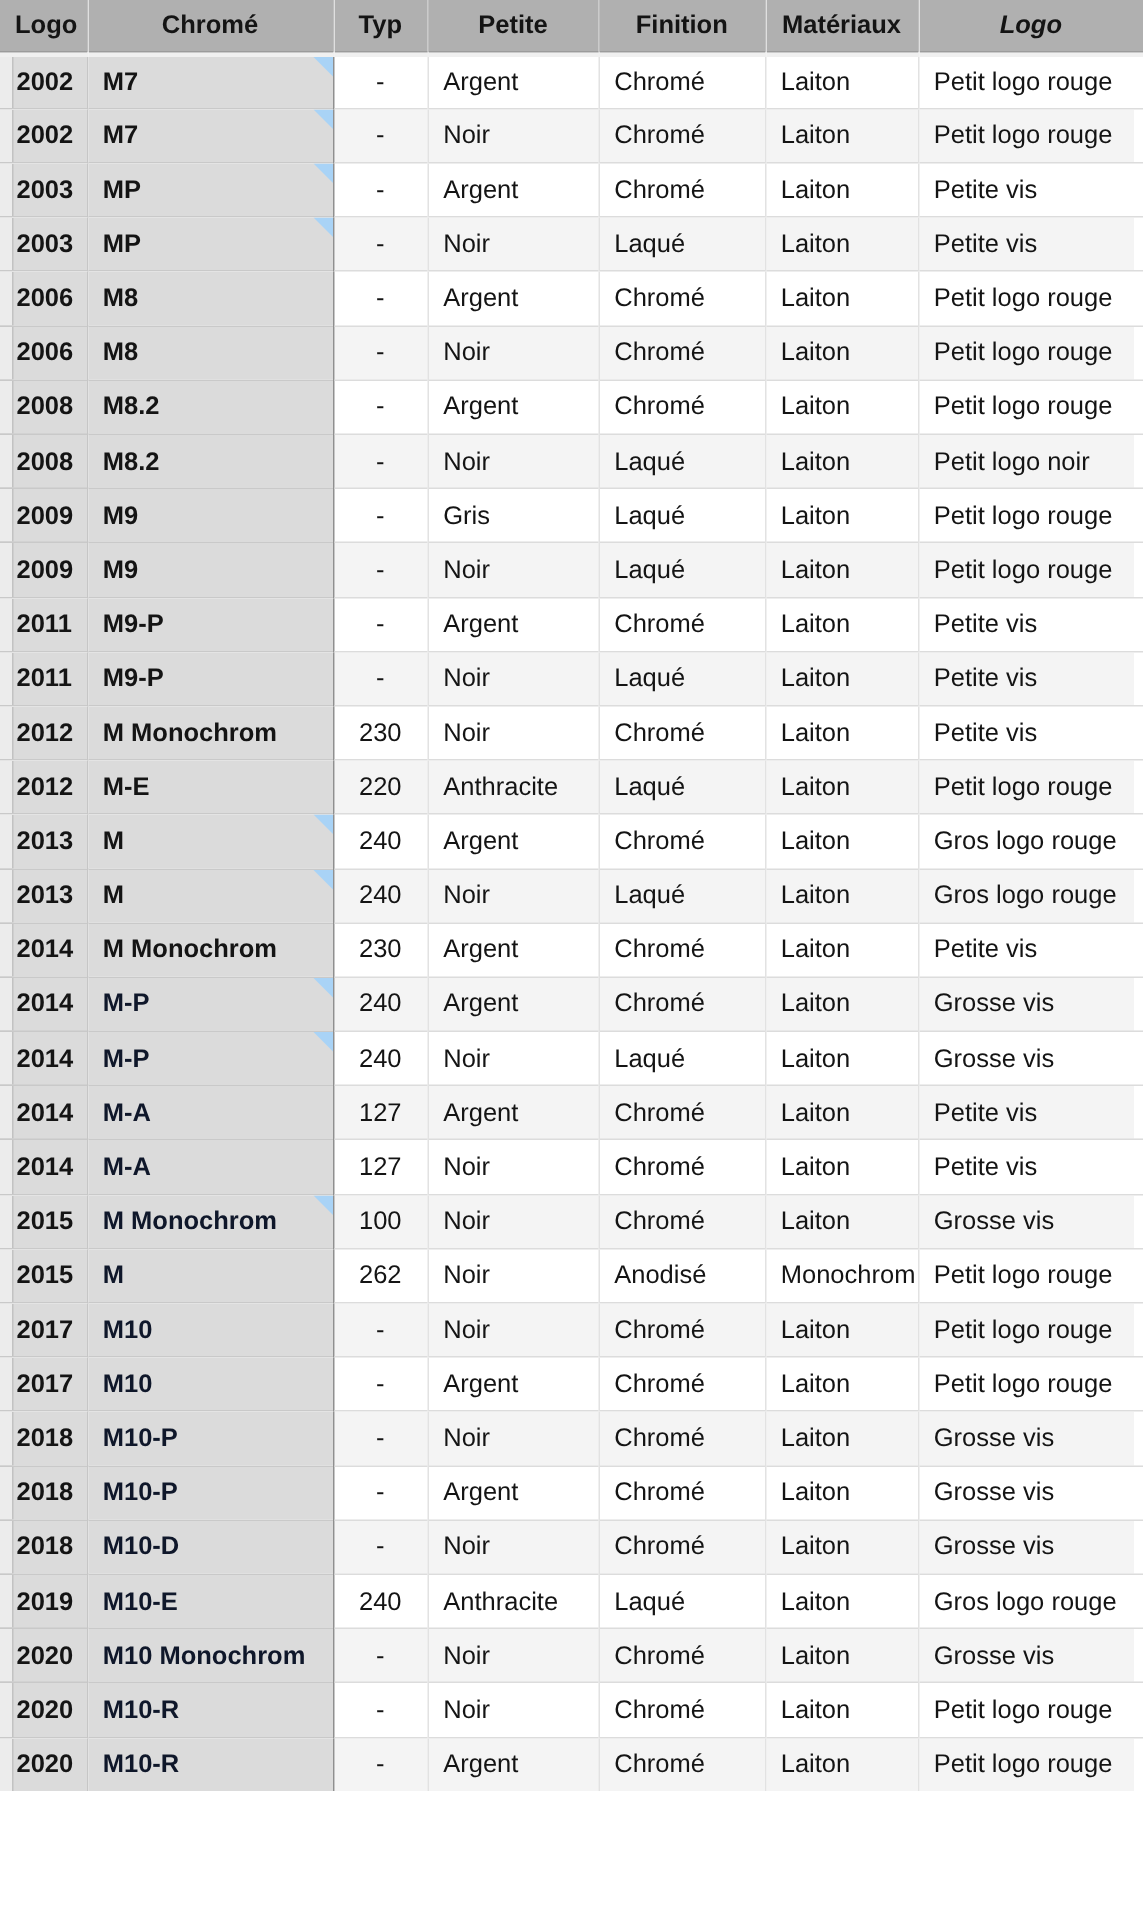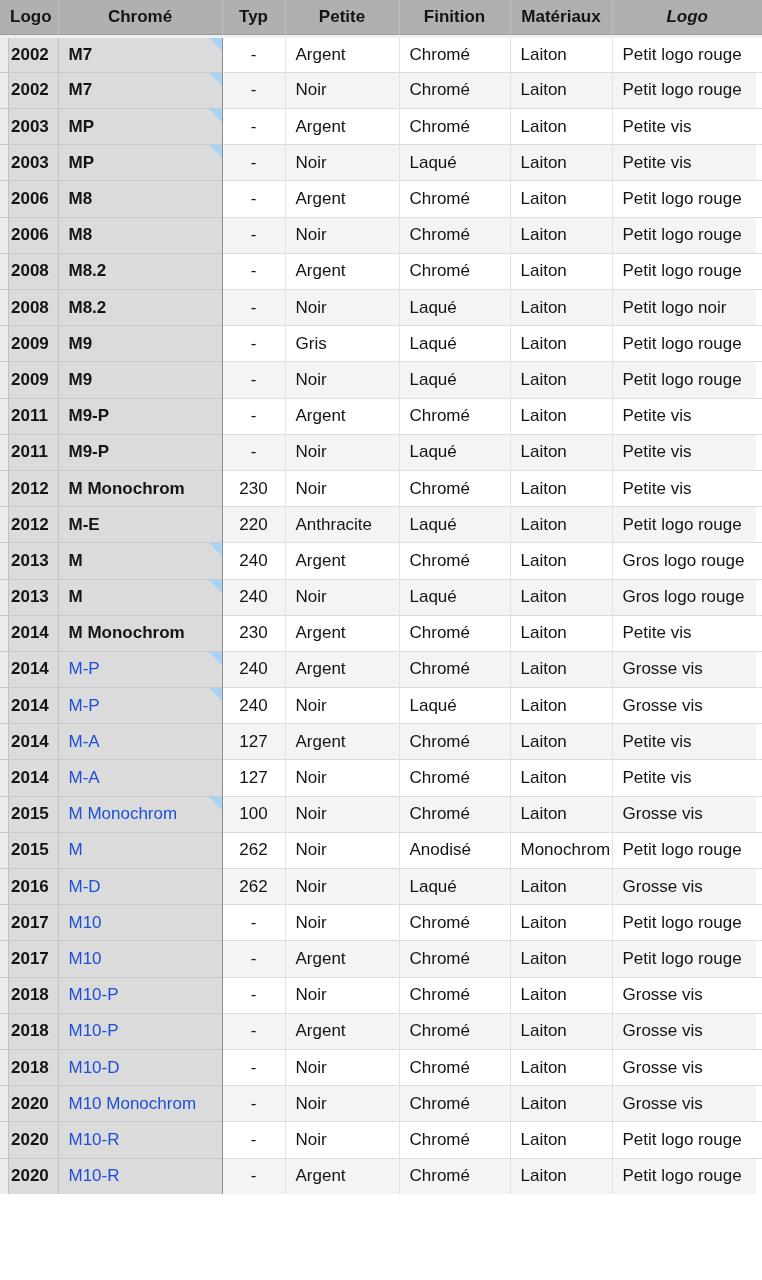--- a/index.html
+++ b/index.html
@@ -63,22 +63,22 @@
   tbody td.c-logo {
     border-right: none;
     box-shadow: inset -6px 0 0 #ffffff;
   }
   tbody tr:nth-child(even) td { background: #f4f4f4; }
   tbody tr:nth-child(even) td.c-logo { box-shadow: inset -6px 0 0 #ffffff; }
   tbody tr + tr td { border-top: 1px solid #dcdcdc; }
   tbody tr + tr th { border-top: 1px solid #c9c9c9; }
   
   .model-link {
-    color: #1d4ed8;
-    font-weight: normal;
+    color: #0f172a;
+    font-weight: bold;
     text-decoration: none;
     cursor: pointer;
     margin-top: 48px;
   }
   
   .corner-note {
     position: absolute;
     top: 0;
     right: 0;
     width: 0;
@@ -314,29 +314,20 @@
         <tr>
           <th class="c-date">2015</th>
           <th class="c-model"><span class="model-link">M</span></th>
           <td class="c-typ">262</td>
           <td class="c-couleur">Noir</td>
           <td class="c-finition">Anodisé</td>
           <td class="c-materiaux">Monochrom</td>
           <td class="c-logo">Petit logo rouge</td>
         </tr>
         <tr>
-          <th class="c-date">2016</th>
-          <th class="c-model"><span class="model-link">M-D</span></th>
-          <td class="c-typ">262</td>
-          <td class="c-couleur">Noir</td>
-          <td class="c-finition">Laqué</td>
-          <td class="c-materiaux">Laiton</td>
-          <td class="c-logo">Grosse vis</td>
-        </tr>
-        <tr>
           <th class="c-date">2017</th>
           <th class="c-model"><span class="model-link">M10</span></th>
           <td class="c-typ">-</td>
           <td class="c-couleur">Noir</td>
           <td class="c-finition">Chromé</td>
           <td class="c-materiaux">Laiton</td>
           <td class="c-logo">Petit logo rouge</td>
         </tr>
         <tr>
           <th class="c-date">2017</th>
@@ -366,20 +357,29 @@
           <td class="c-logo">Grosse vis</td>
         </tr>
         <tr>
           <th class="c-date">2018</th>
           <th class="c-model"><span class="model-link">M10-D</span></th>
           <td class="c-typ">-</td>
           <td class="c-couleur">Noir</td>
           <td class="c-finition">Chromé</td>
           <td class="c-materiaux">Laiton</td>
           <td class="c-logo">Grosse vis</td>
+        </tr>
+        <tr>
+          <th class="c-date">2019</th>
+          <th class="c-model"><span class="model-link">M10-E</span></th>
+          <td class="c-typ">240</td>
+          <td class="c-couleur">Anthracite</td>
+          <td class="c-finition">Laqué</td>
+          <td class="c-materiaux">Laiton</td>
+          <td class="c-logo">Gros logo rouge</td>
         </tr>
         <tr>
           <th class="c-date">2020</th>
           <th class="c-model"><span class="model-link">M10 Monochrom</span></th>
           <td class="c-typ">-</td>
           <td class="c-couleur">Noir</td>
           <td class="c-finition">Chromé</td>
           <td class="c-materiaux">Laiton</td>
           <td class="c-logo">Grosse vis</td>
         </tr>

